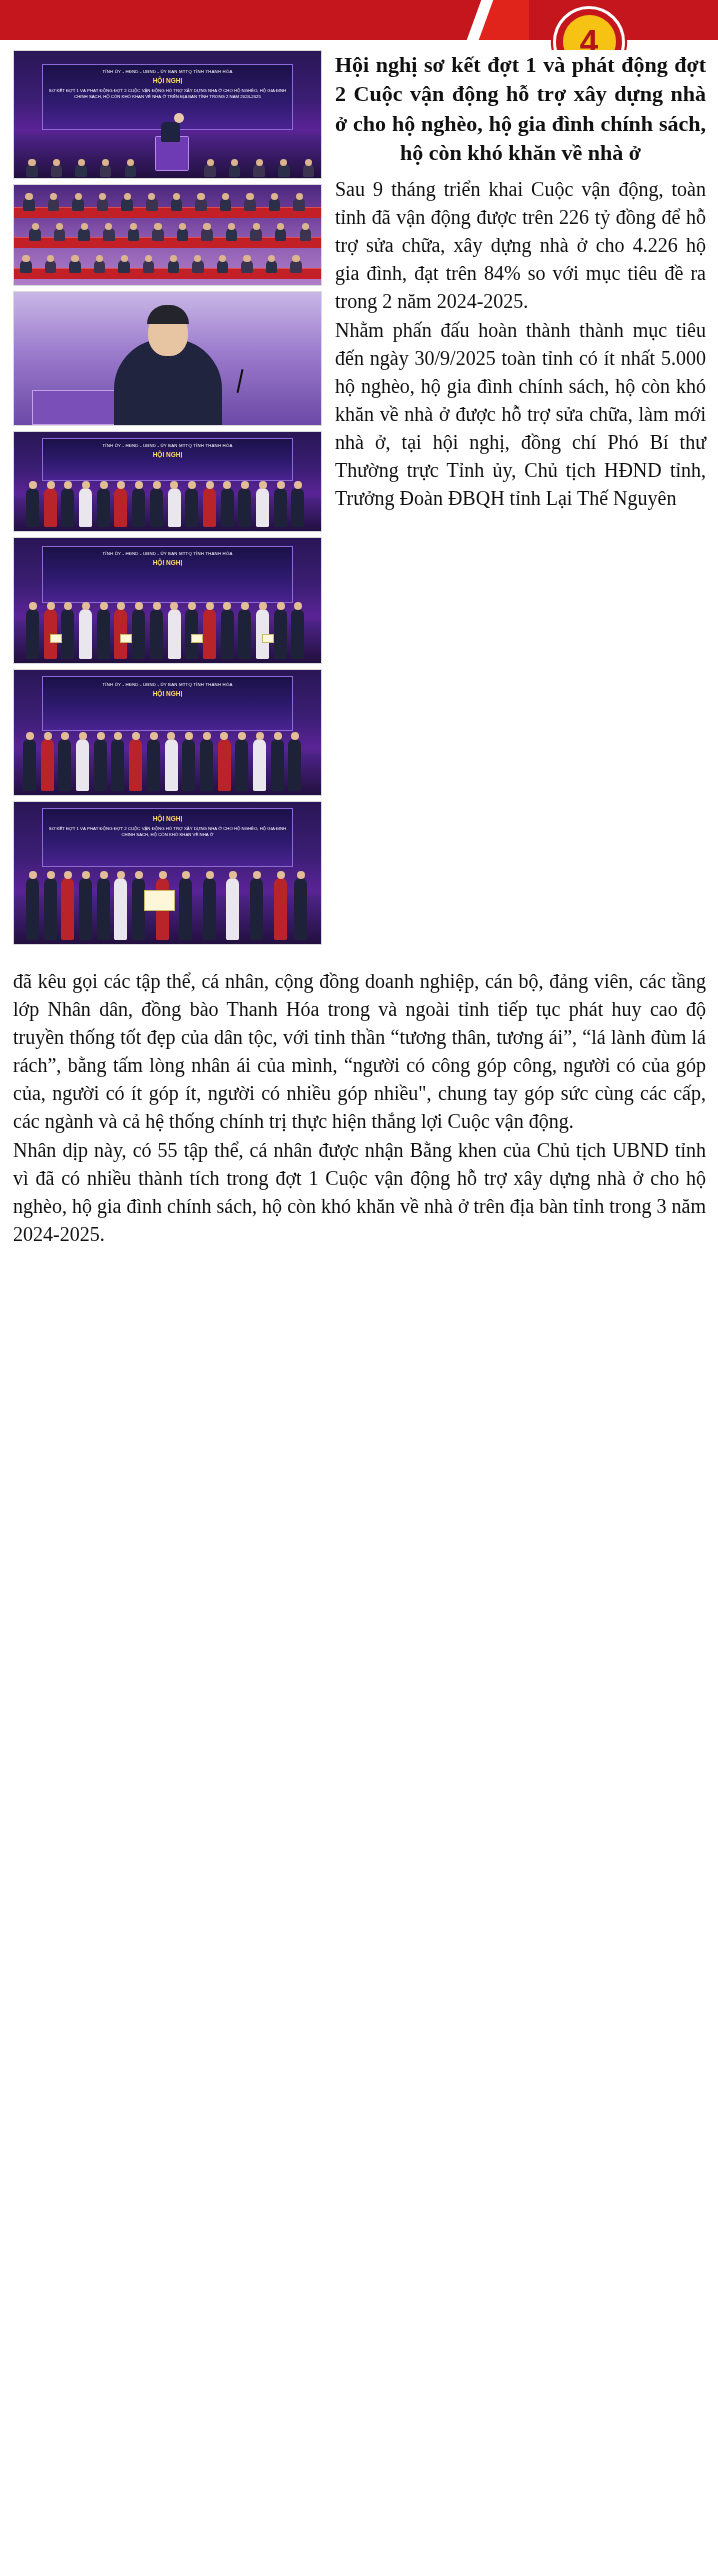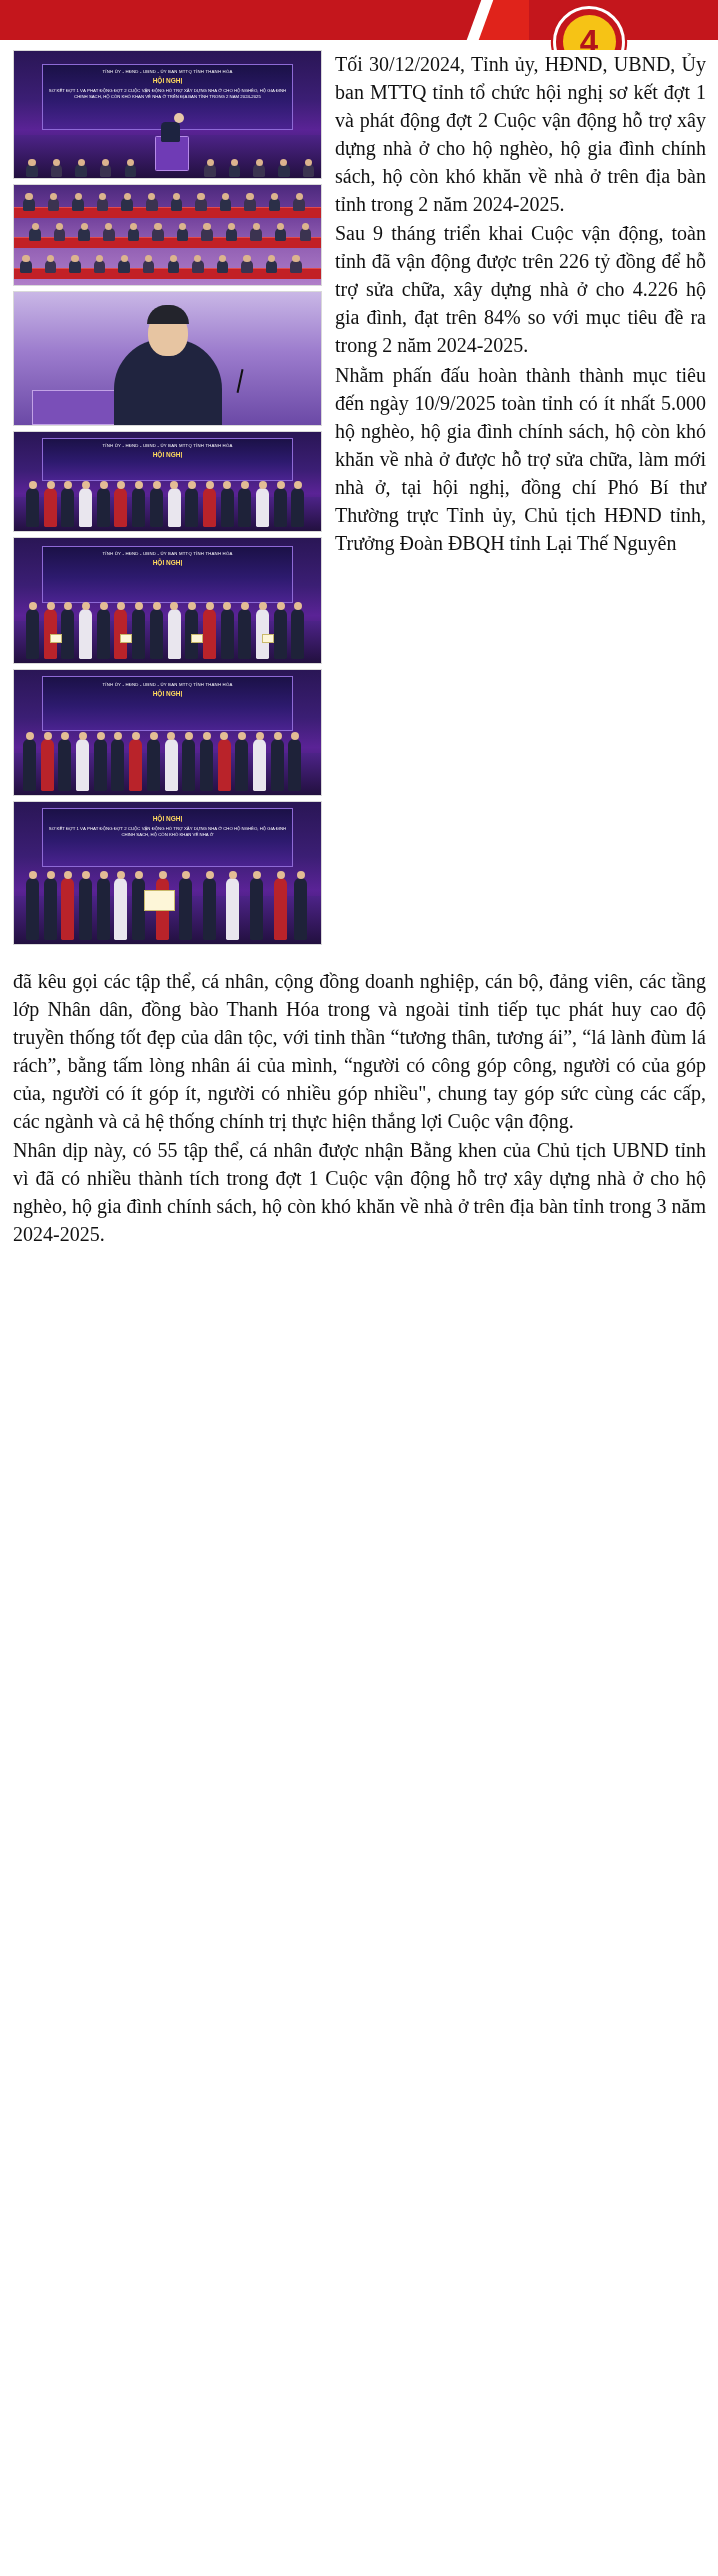--- a/index.html
+++ b/index.html
@@ -427,23 +427,23 @@
             <i class="white" style="left:70%;height:62px;"></i>
             <i style="left:78%;height:62px;"></i>
           <i class="red" style="left:86%;height:62px;"></i>
             <i style="left:93%;height:62px;"></i>
           <div class="cert" style="left:42%;bottom:29px;width:29px;height:18.7px;"></div>
         </div>
       </div>
 
     </div>
 
-    <p class="para">Tối 30/12/2024, Tỉnh ủy, HĐND, UBND, Ủy ban MTTQ tỉnh tổ chức hội nghị sơ kết đợt 1 và phát động đợt 2 Cuộc vận động hỗ trợ xây dựng nhà ở cho hộ nghèo, hộ gia đình chính sách, hộ còn khó khăn về nhà ở trên địa bàn tỉnh trong 2 năm 2024-2025.</p>
+    <h1 class="headline">Hội nghị sơ kết đợt 1 và phát động đợt 2 Cuộc vận động hỗ trợ xây dựng nhà ở cho hộ nghèo, hộ gia đình chính sách, hộ còn khó khăn về nhà ở</h1>
     <p class="para">Sau 9 tháng triển khai Cuộc vận động, toàn tỉnh đã vận động được trên 226 tỷ đồng để hỗ trợ sửa chữa, xây dựng nhà ở cho 4.226 hộ gia đình, đạt trên 84% so với mục tiêu đề ra trong 2 năm 2024-2025.</p>
-    <p class="para">Nhằm phấn đấu hoàn thành thành mục tiêu đến ngày 10/9/2025 toàn tỉnh có ít nhất 5.000 hộ nghèo, hộ gia đình chính sách, hộ còn khó khăn về nhà ở được hỗ trợ sửa chữa, làm mới nhà ở, tại hội nghị, đồng chí Phó Bí thư Thường trực Tỉnh ủy, Chủ tịch HĐND tỉnh, Trưởng Đoàn ĐBQH tỉnh Lại Thế Nguyên</p>
+    <p class="para">Nhằm phấn đấu hoàn thành thành mục tiêu đến ngày 30/9/2025 toàn tỉnh có ít nhất 5.000 hộ nghèo, hộ gia đình chính sách, hộ còn khó khăn về nhà ở được hỗ trợ sửa chữa, làm mới nhà ở, tại hội nghị, đồng chí Phó Bí thư Thường trực Tỉnh ủy, Chủ tịch HĐND tỉnh, Trưởng Đoàn ĐBQH tỉnh Lại Thế Nguyên</p>
   </div>
 
   <div class="bottom">
     <p class="para">đã kêu gọi các tập thể, cá nhân, cộng đồng doanh nghiệp, cán bộ, đảng viên, các tầng lớp Nhân dân, đồng bào Thanh Hóa trong và ngoài tỉnh tiếp tục phát huy cao độ truyền thống tốt đẹp của dân tộc, với tinh thần “tương thân, tương ái”, “lá lành đùm lá rách”, bằng tấm lòng nhân ái của mình, “người có công góp công, người có của góp của, người có ít góp ít, người có nhiều góp nhiều", chung tay góp sức cùng các cấp, các ngành và cả hệ thống chính trị thực hiện thắng lợi Cuộc vận động.</p>
     <p class="para">Nhân dịp này, có 55 tập thể, cá nhân được nhận Bằng khen của Chủ tịch UBND tỉnh vì đã có nhiều thành tích trong đợt 1 Cuộc vận động hỗ trợ xây dựng nhà ở cho hộ nghèo, hộ gia đình chính sách, hộ còn khó khăn về nhà ở trên địa bàn tỉnh trong 3 năm 2024-2025.</p>
   </div>
 
 </div>
 
 

